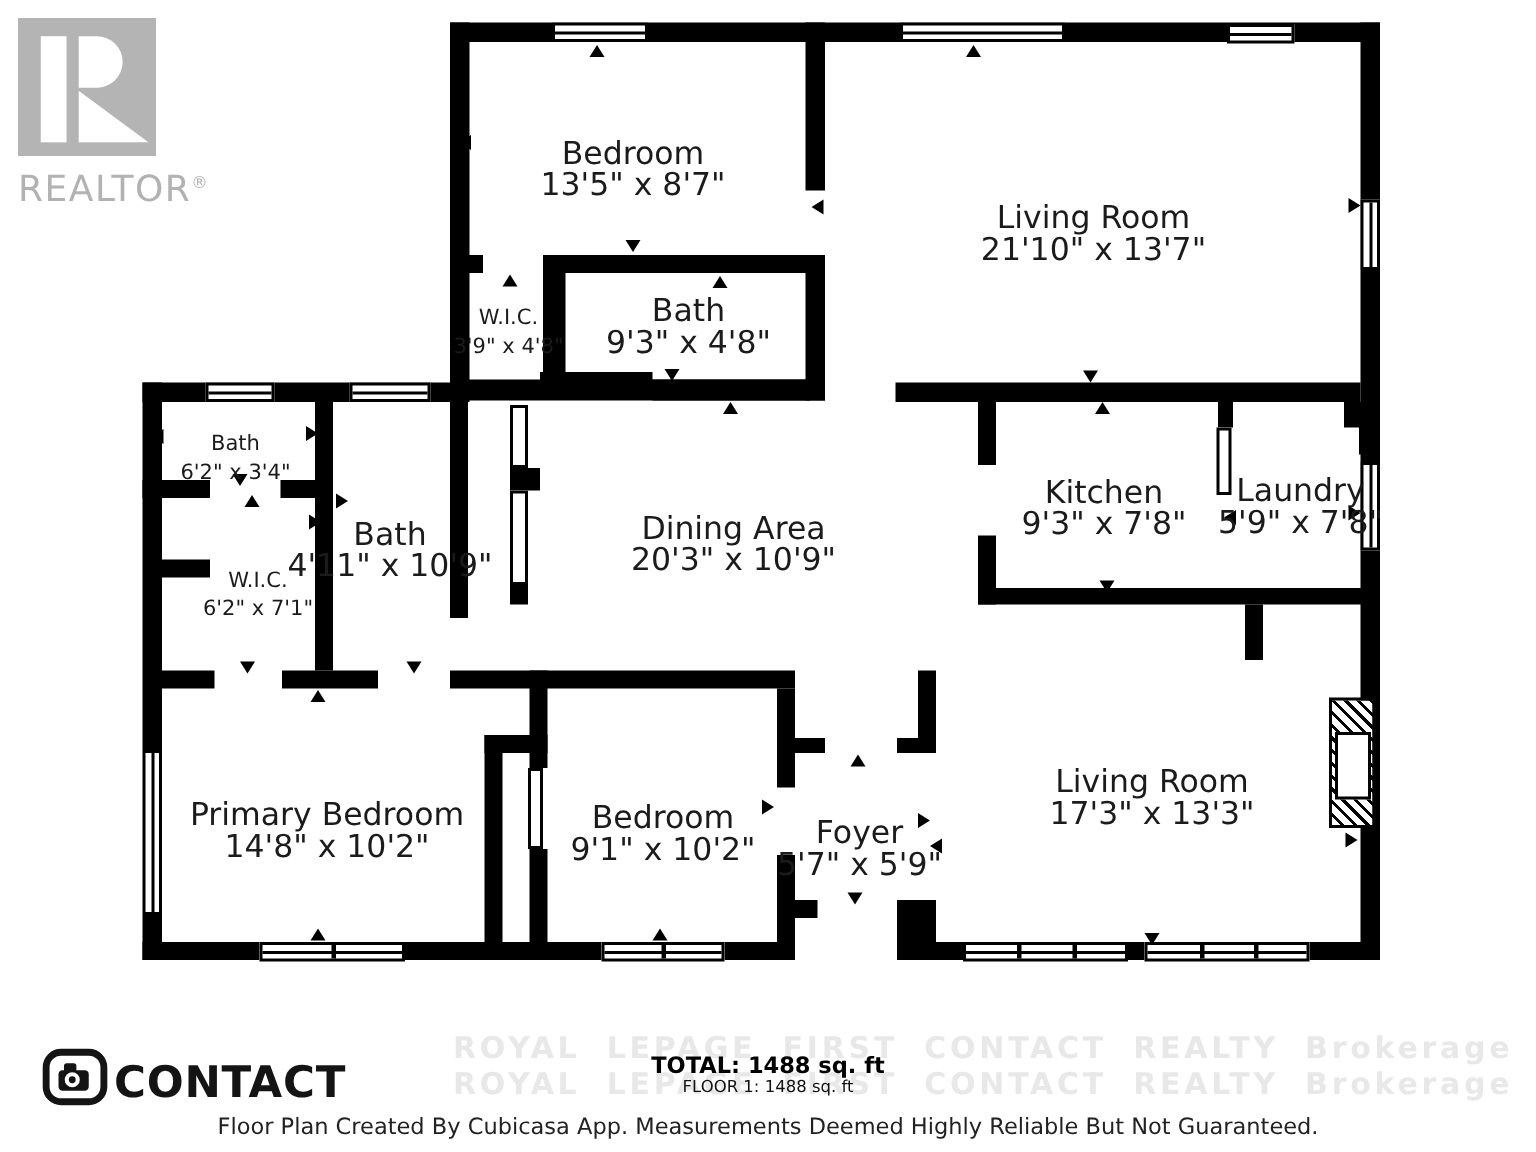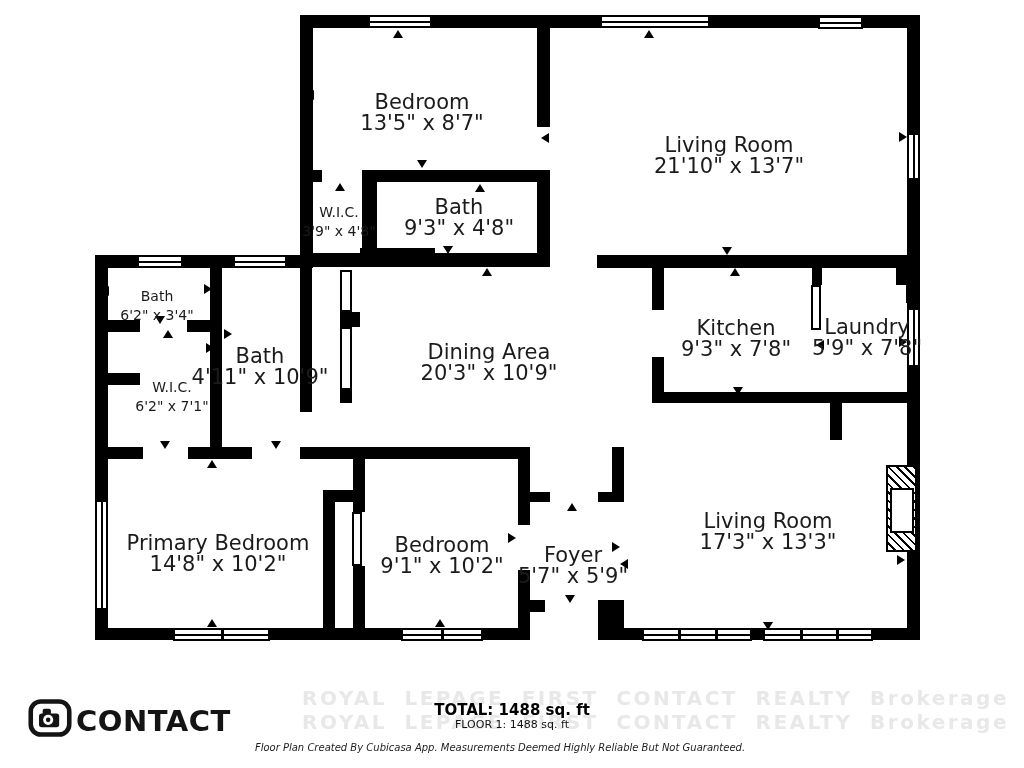--- a/index.html
+++ b/index.html
@@ -37,28 +37,37 @@
   
   .digerati{position:absolute;left:28px;top:696px;}
   .digerati-text{position:absolute;left:48px;top:8px;font-size:29px;font-weight:bold;letter-spacing:0.5px;color:#141414;}
   
   .wm{position:absolute;left:302px;white-space:nowrap;font-weight:bold;font-size:20px;
       letter-spacing:2.5px;word-spacing:8px;color:#e8e8e8;z-index:1;}
   .total{position:absolute;left:512px;top:701px;transform:translateX(-50%);font-weight:bold;
          font-size:15px;color:#000;z-index:2;white-space:nowrap;}
   .floor1{position:absolute;left:512px;top:718px;transform:translateX(-50%);
          font-size:11px;color:#111;z-index:2;white-space:nowrap;}
-  .disclaimer{position:absolute;left:500px;top:742px;transform:translateX(-50%);
-         font-size:10px;color:#222;z-index:2;white-space:nowrap;font-style:italic;}
+  .disclaimer{position:absolute;left:512px;top:742px;transform:translateX(-50%);
+         font-size:15px;color:#222;z-index:2;white-space:nowrap;}
 </style>
 </head>
 <body>
 
 <div class="page">
 
+  <div class="realtor">
+    <svg width="92" height="92" viewBox="0 0 91 91">
+      <rect x="0" y="0" width="91" height="91" fill="#b4b4b4"></rect>
+      <rect x="15" y="12" width="17" height="70" fill="#ffffff"></rect>
+      <path d="M40,12 h12 a17,17 0 0 1 0,34 h-12 Z" fill="#ffffff"></path>
+      <polygon points="40,48 86,82 40,82" fill="#ffffff"></polygon>
+    </svg>
+    <div class="realtor-text"><span>REALTOR</span><sup>®</sup></div>
+  </div>
 
   <div>
     <div class="w" style="left:300px;top:15px;width:620px;height:13px"></div>
     <div class="w" style="left:907px;top:15px;width:13px;height:625px"></div>
     <div class="w" style="left:95px;top:628px;width:78px;height:12px"></div>
     <div class="w" style="left:270px;top:628px;width:131px;height:12px"></div>
     <div class="w" style="left:483px;top:628px;width:47px;height:12px"></div>
     <div class="w" style="left:624px;top:628px;width:18px;height:12px"></div>
     <div class="w" style="left:752px;top:628px;width:11px;height:12px"></div>
     <div class="w" style="left:873px;top:628px;width:47px;height:12px"></div>

